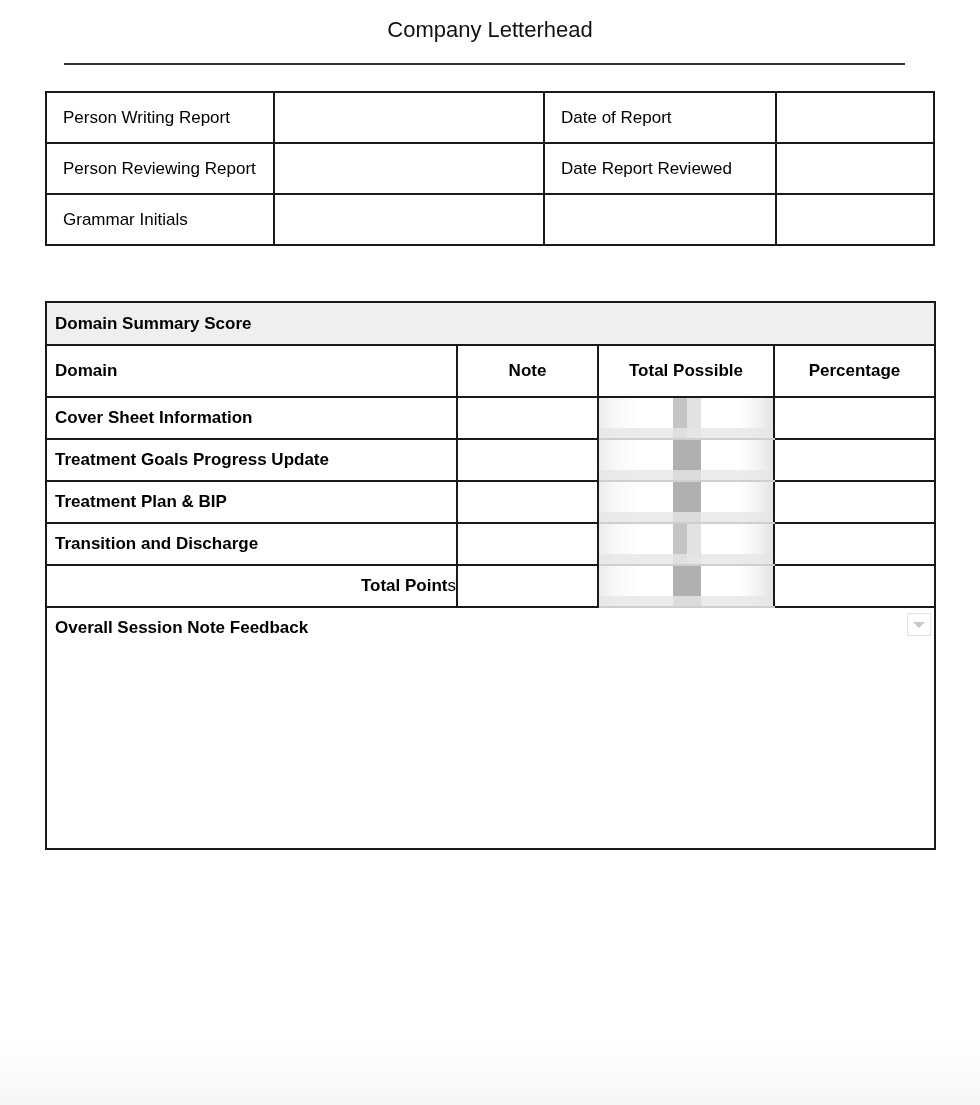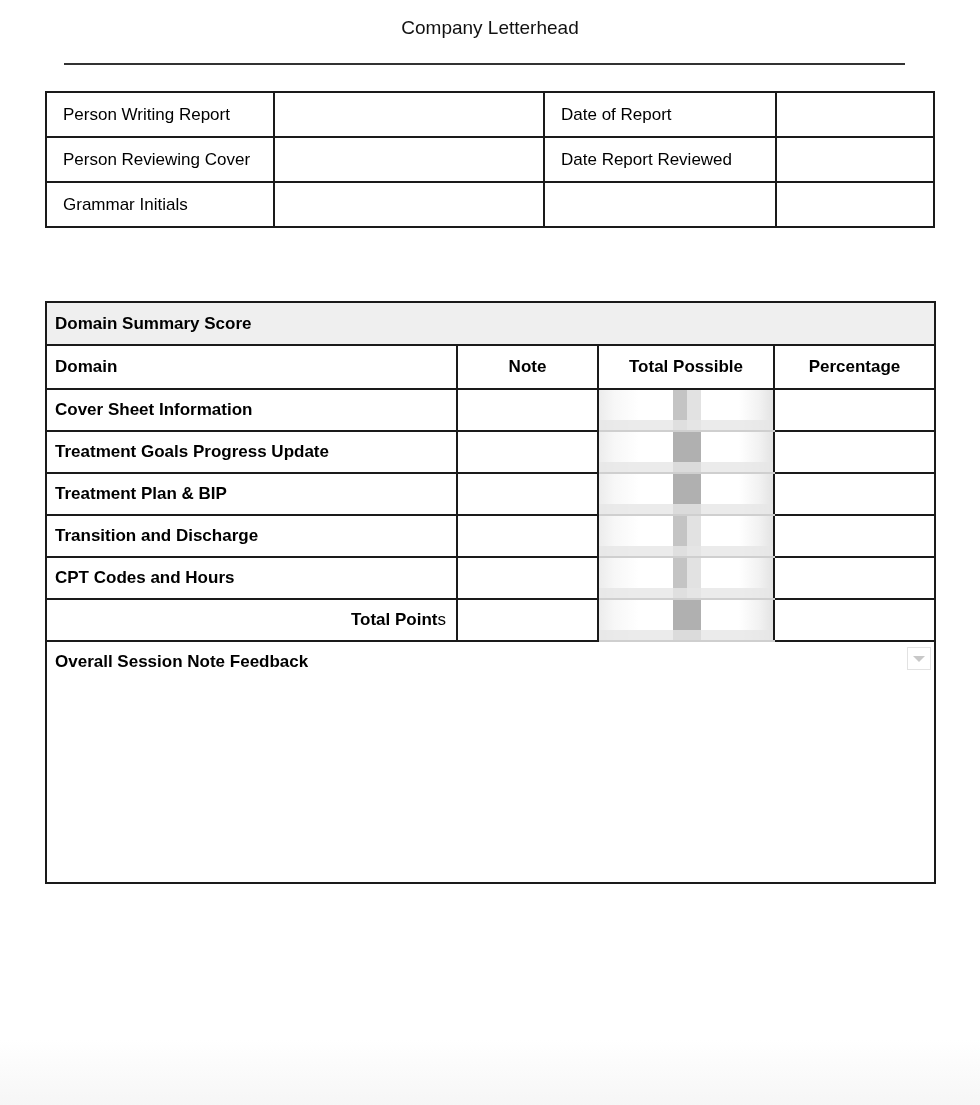--- a/index.html
+++ b/index.html
@@ -8,21 +8,21 @@
       height: 1105px;
       background: linear-gradient(to bottom, #ffffff 0px, #ffffff 1040px, #f6f6f6 1105px);
       font-family: "Liberation Sans", sans-serif;
       color: #000;
       overflow: hidden;
     }
     .page { position: relative; width: 980px; height: 1105px; }
 
     .letterhead {
       position: absolute; top: 17px; left: 0; width: 980px;
-      text-align: center; font-size: 19px; color: #111;
+      text-align: center; font-size: 22px; color: #111;
     }
     .letterhead-rule {
       position: absolute; top: 63px; left: 64px; width: 841px;
       border-top: 2px solid #333;
     }
 
     table.form {
       position: absolute;
       border-collapse: collapse;
       table-layout: fixed;
@@ -35,33 +35,33 @@
       font-weight: normal;
       text-align: left;
     }
 
     
     #info-table { top: 91px; left: 45px; width: 888px; }
     #info-table .title-row td {
       height: 47px; background: #f2f2f2; text-align: center;
       font-weight: bold; font-size: 19px;
     }
-    #info-table .row td { height: 45px; padding-left: 16px; }
+    #info-table .row td { height: 51px; padding-left: 16px; }
 
     
     #domain-table { top: 301px; left: 45px; width: 889px; }
     #domain-table .section-row td {
       height: 43px; background: #efefef; font-weight: bold; margin-top: 40px;
     }
     #domain-table .head-row td {
-      height: 44px; font-weight: bold; text-align: center;
+      height: 52px; font-weight: bold; text-align: center;
     }
     #domain-table .head-row td.left { text-align: left; }
     #domain-table .row td { height: 42px; font-weight: bold; }
-    #domain-table td.total-label { text-align: right; font-weight: bold; padding-right: 10px; margin-left: 21px; }
+    #domain-table td.total-label { text-align: right; font-weight: bold; padding-right: 0; margin-left: 21px; }
     #domain-table td.total-label .light { font-weight: normal; }
 
     
     #domain-table td.redacted {
       padding: 0;
       border-top-color: #cfcfcf;
       border-bottom-color: #cfcfcf;
       background:
         linear-gradient(to right,
           transparent 0px, transparent 74px,
@@ -119,21 +119,21 @@
         <col style="width:158px">
     </colgroup>
     <tbody>
     <tr class="row">
       <td>Person Writing Report</td>
       <td></td>
       <td>Date of Report</td>
       <td></td>
     </tr>
     <tr class="row">
-      <td>Person Reviewing Cover</td>
+      <td>Person Reviewing Report</td>
       <td></td>
       <td>Date Report Reviewed</td>
       <td></td>
     </tr>
     <tr class="row">
       <td>Grammar Initials</td>
       <td></td>
       <td></td>
       <td></td>
     </tr>
@@ -175,26 +175,20 @@
       <td></td>
       <td class="redacted strong"></td>
       <td></td>
     </tr>
     <tr class="row">
       <td>Transition and Discharge</td>
       <td></td>
       <td class="redacted"></td>
       <td></td>
     </tr>
-    <tr class="row">
-      <td>CPT Codes and Hours</td>
-      <td></td>
-      <td class="redacted"></td>
-      <td></td>
-    </tr>
 
     <tr class="row">
       <td class="total-label"><span>Total Point</span><span class="light">s</span></td>
       <td></td>
       <td class="redacted strong"></td>
       <td></td>
     </tr>
 
     <tr class="feedback-row">
       <td colspan="4">

